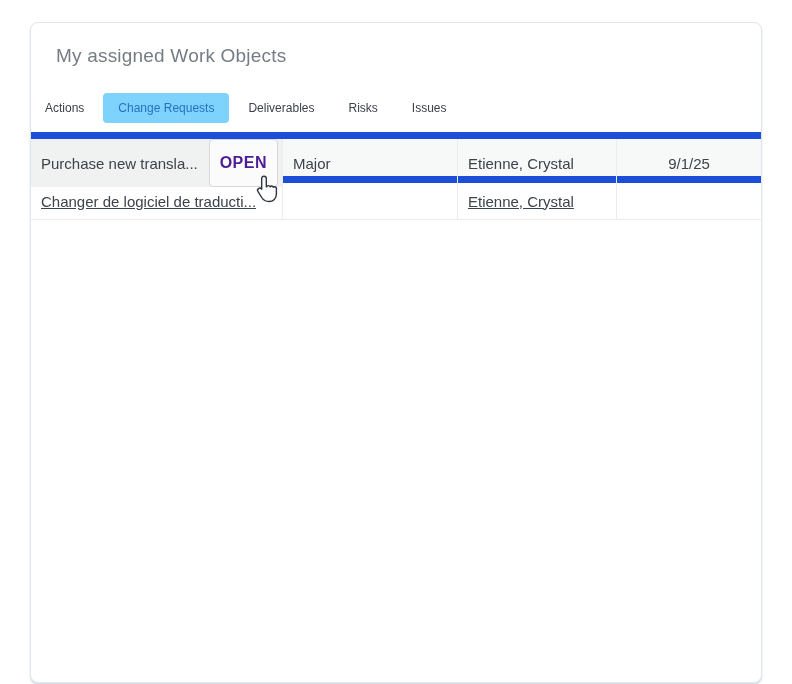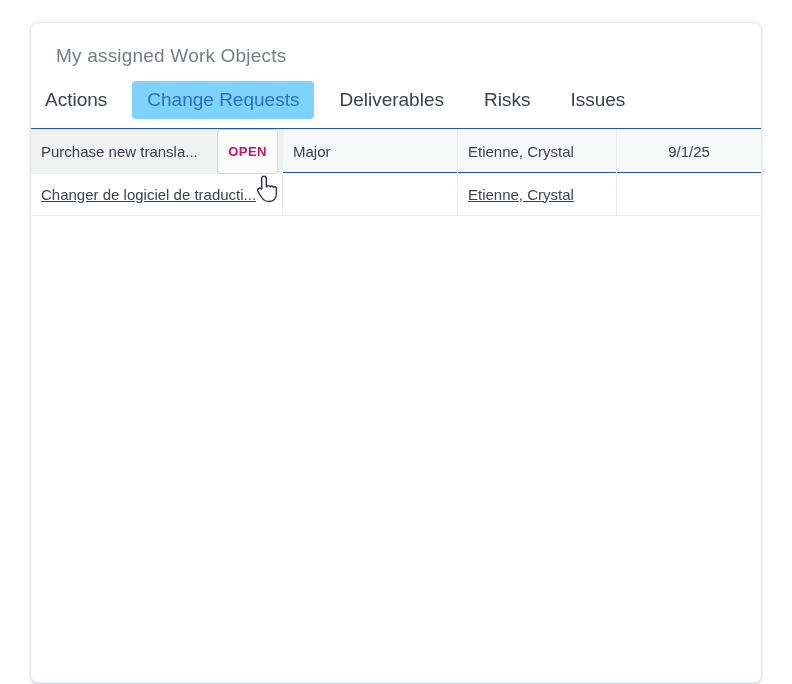--- a/index.html
+++ b/index.html
@@ -20,23 +20,23 @@
     box-shadow:0 2px 2px rgba(120,150,180,0.30);
   }
   .card-title {
     margin:22px 0 0 25px;
     font-size:19px;
     color:#767c84;
     letter-spacing:.2px;
   }
   .tabs {
     display:flex;
-    gap:10px;
-    margin:14px 0 0 0;
-    font-size:19px;
+    gap:4px;
+    margin:26px 0 0 0;
+    font-size:12px;
   }
   .tab {
     padding:8px 15px;
     color:#3b4248;
     border-radius:4px;
     cursor:pointer;
     white-space:nowrap;
   }
   .tab.active {
     background:#7dd3fc;
@@ -49,21 +49,21 @@
   }
   .hrow {
     height:30px;
     align-items:center;
     color:#7c838a;
     font-size:15px;
   }
   .hcell { text-align:center; }
   .row {
     height:44px;
-    border-top:1px solid #1d4ed8;
+    border-top:7px solid #1d4ed8;
     font-size:15px;
     color:#3d434a;
   }
   .row.last { border-bottom:1px solid #eaecee;text-decoration:underline; }
   .row.shaded { background:#f7f8f8; }
   .cell {
     display:flex;
     align-items:center;
     padding:0 10px;
   }
@@ -79,24 +79,24 @@
     text-overflow:ellipsis;
     white-space:nowrap;
   }
   .open-btn {
     flex:0 0 auto;
     background:#fbfbfb;
     border:1px solid #d5d7d9;
     border-radius:4px;
     padding:14px 10px;
     font-family:"Liberation Sans", sans-serif;
-    font-size:13px;
+    font-size:16px;
     font-weight:bold;
     letter-spacing:.5px;
-    color:#be185d;
+    color:#4c1d95;
     cursor:pointer;
     margin-left:6px;
   }
   .cursor {
     position:absolute;
     left:255px; top:174px;
     width:26px; height:32px;
     pointer-events:none;
     z-index:10;
   }

